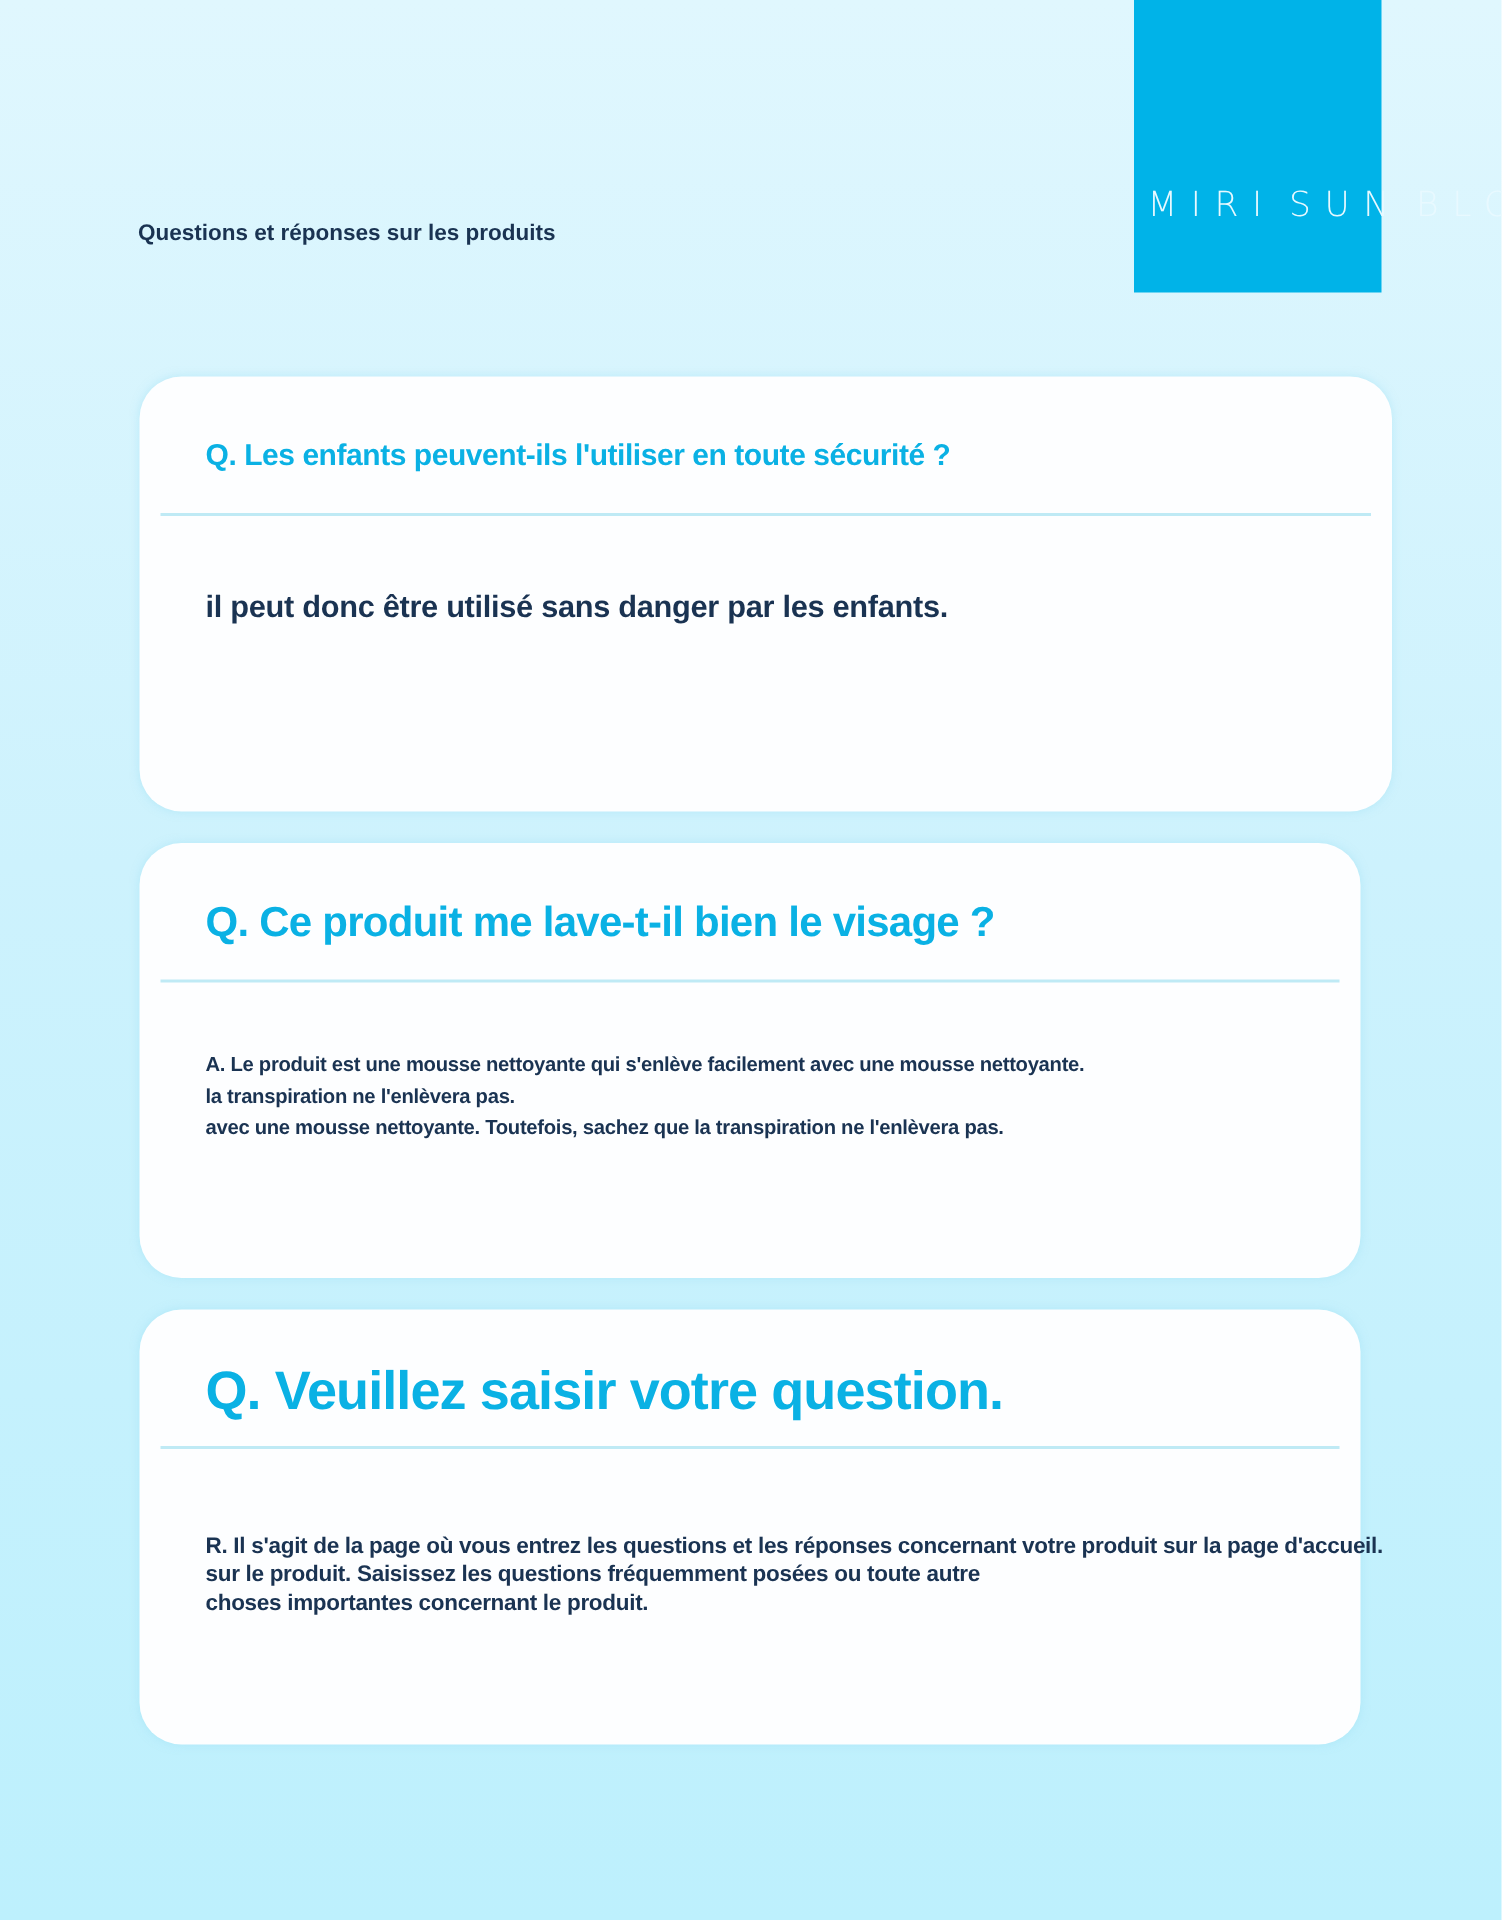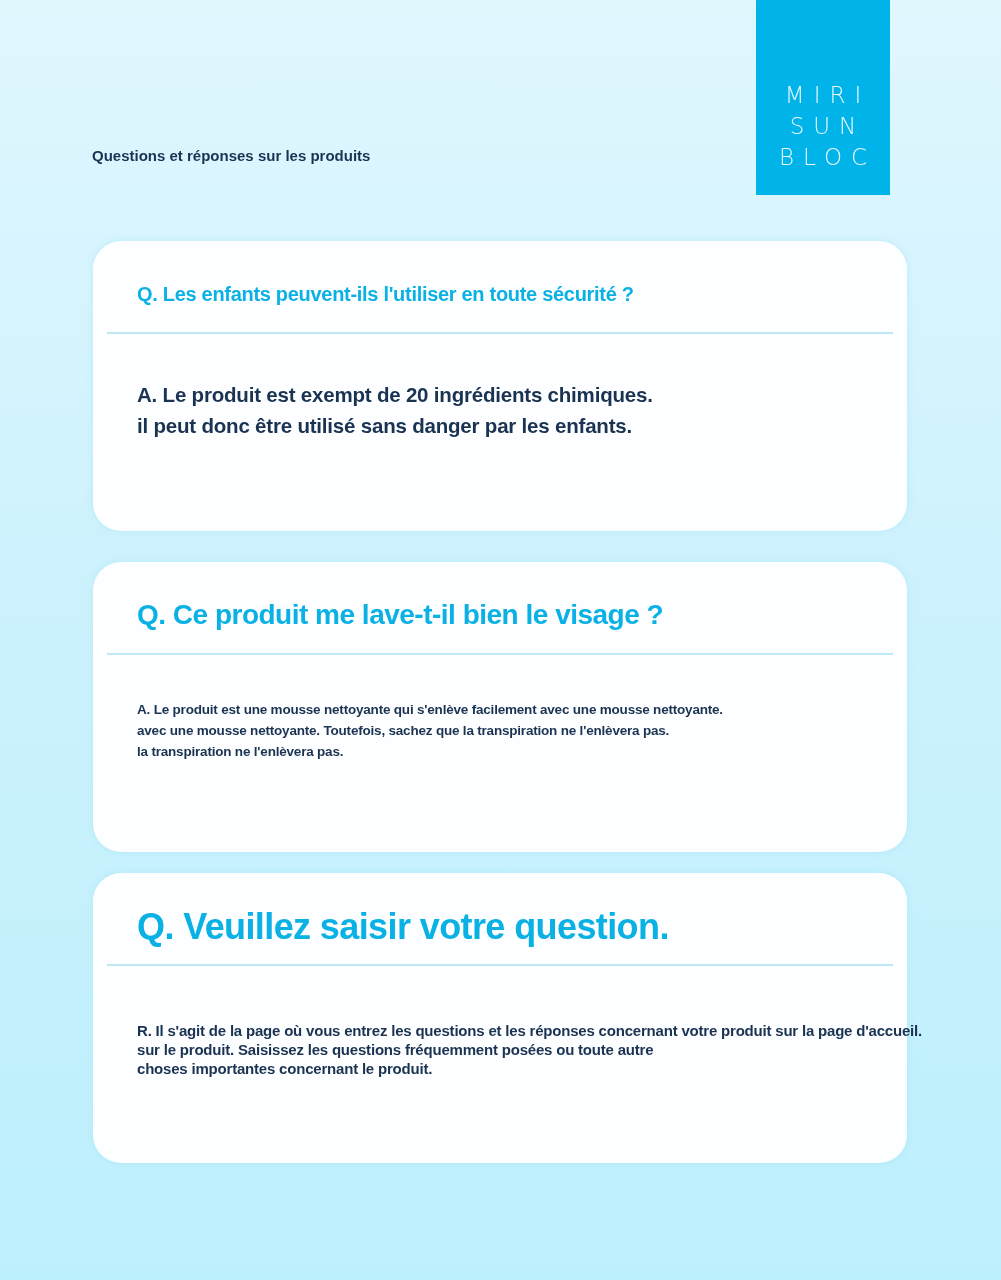--- a/index.html
+++ b/index.html
@@ -7,23 +7,23 @@
       width: 1001px;
       height: 1280px;
       position: relative;
       overflow: hidden;
       background: linear-gradient(180deg, #e0f7fe 0%, #cdf2fd 45%, #bdf0fd 100%);
       font-family: "Liberation Sans", sans-serif;
     }
     .brand-box {
       position: absolute;
       left: 756px; top: 0;
-      width: 134px; height: 195px;
+      width: 165px; height: 195px;
       background: #00b3e8;
-      display: flex; flex-direction: column;
+      display: flex; 
       align-items: center; justify-content: flex-start;
       padding-top: 80px; box-sizing: border-box;
     }
     .brand-line {
       color: #e8f9ff;
       font-family: "DejaVu Sans", sans-serif;
       font-weight: 200;
       font-size: 23px;
       letter-spacing: 9px;
       line-height: 31px;
@@ -59,21 +59,21 @@
     }
     .card .a {
       position: absolute;
       left: 44px;
       margin: 0;
       color: #1a3352;
       font-weight: bold;
     }
     .card .a span { display: block; white-space: nowrap; }
 
-    #card-1 { top: 241px; }
+    #card-1 { top: 251px; padding-left: 21px; }
     #card-1 .q { top: 42px; font-size: 20px; letter-spacing: -0.3px; }
     #card-1 .divider { top: 91px; }
     #card-1 .a { top: 138px; font-size: 20.5px; line-height: 31px; letter-spacing: -0.2px; }
 
     #card-2 { top: 562px; }
     #card-2 .q { top: 37px; font-size: 28px; letter-spacing: -0.5px; }
     #card-2 .divider { top: 91px; }
     #card-2 .a { top: 137px; font-size: 13.5px; line-height: 21px; letter-spacing: -0.2px; }
 
     #card-3 { top: 873px; }
@@ -89,32 +89,31 @@
   <div class="brand-line">SUN</div>
   <div class="brand-line">BLOC</div>
 </div>
 
 <h1 class="page-title">Questions et réponses sur les produits</h1>
 
 <div class="card" id="card-1">
   <h2 class="q">Q. Les enfants peuvent-ils l'utiliser en toute sécurité ?</h2>
   <div class="divider"></div>
   <p class="a">
-    <span>A. Le produit est exempt de 20 ingrédients chimiques.</span>
     <span>il peut donc être utilisé sans danger par les enfants.</span>
   </p>
 </div>
 
 <div class="card" id="card-2">
   <h2 class="q">Q. Ce produit me lave-t-il bien le visage ?</h2>
   <div class="divider"></div>
   <p class="a">
     <span>A. Le produit est une mousse nettoyante qui s'enlève facilement avec une mousse nettoyante.</span>
+    <span>la transpiration ne l'enlèvera pas.</span>
     <span>avec une mousse nettoyante. Toutefois, sachez que la transpiration ne l'enlèvera pas.</span>
-    <span>la transpiration ne l'enlèvera pas.</span>
   </p>
 </div>
 
 <div class="card" id="card-3">
   <h2 class="q">Q. Veuillez saisir votre question.</h2>
   <div class="divider"></div>
   <p class="a">
     <span>R. Il s'agit de la page où vous entrez les questions et les réponses concernant votre produit sur la page d'accueil.</span>
     <span>sur le produit. Saisissez les questions fréquemment posées ou toute autre</span>
     <span>choses importantes concernant le produit.</span>

